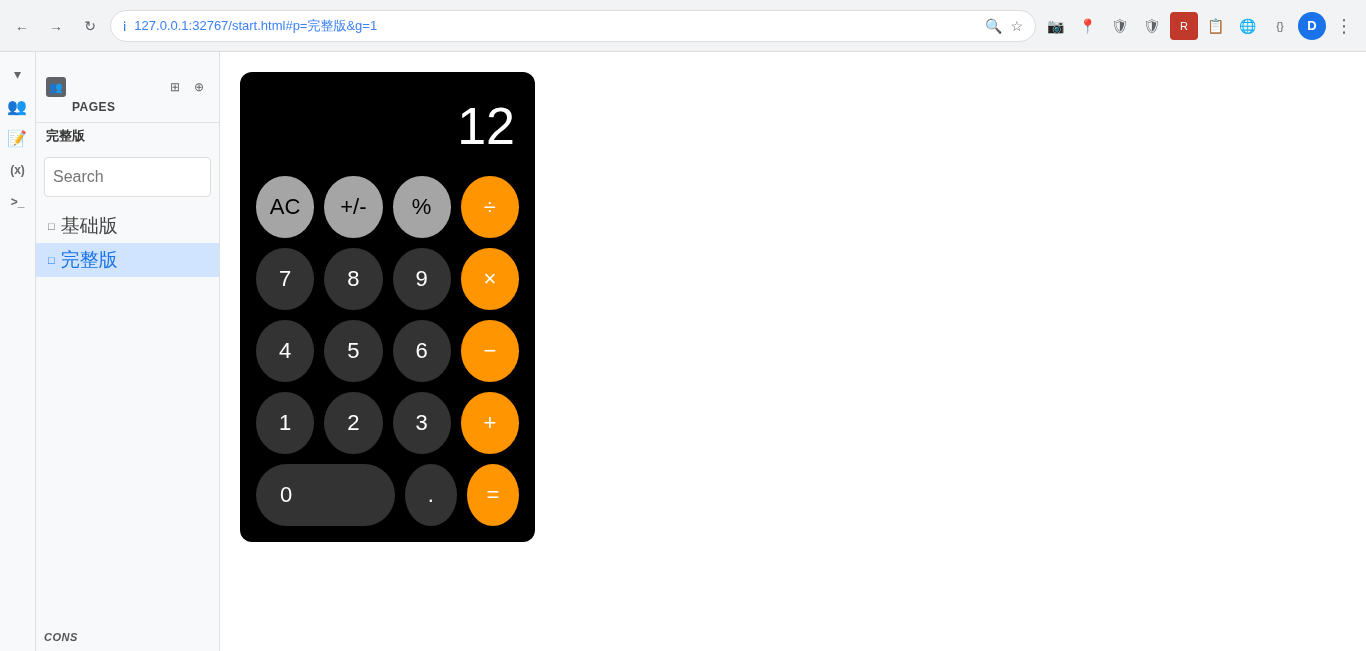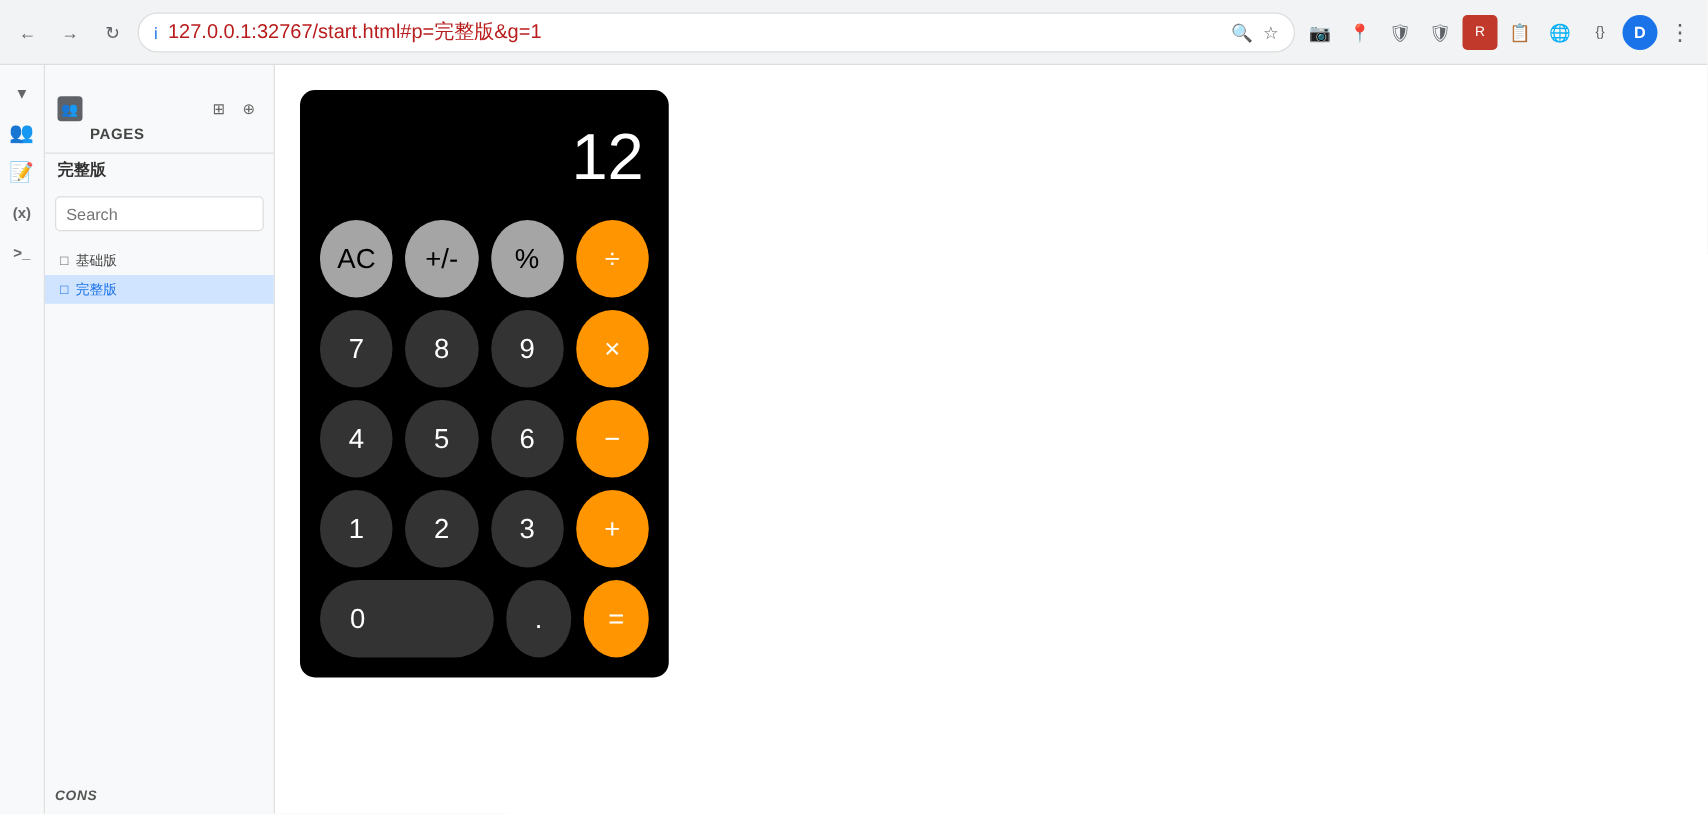--- a/index.html
+++ b/index.html
@@ -32,21 +32,21 @@
       border-radius: 16px;
       background: white;
       border: 1px solid #ddd;
       display: flex;
       align-items: center;
       padding: 0 12px;
       gap: 8px;
       font-size: 13px;
       color: #202124;
     }
-    .address-text { flex: 1; font-size: 16px; color: #b91c1c; }
+    .address-text { flex: 1; font-size: 13px; color: #3b82f6; }
     .browser-actions { display: flex; align-items: center; gap: 4px; }
     .browser-icon {
       width: 28px; height: 28px;
       border-radius: 50%;
       display: flex; align-items: center; justify-content: center;
       font-size: 14px;
       cursor: pointer;
       color: #5f6368;
     }
     .profile-btn {
@@ -112,44 +112,44 @@
       cursor: pointer;
       border-radius: 3px;
     }
 
     .search-box {
       margin: 8px;
       position: relative;
     }
     .search-input {
       width: 100%;
-      height: 28px;
+      height: 40px;
       border: 1px solid #ddd;
       border-radius: 4px;
       padding: 0 8px;
-      font-size: 13px;
+      font-size: 16px;
       background: white;
       color: #444;
       outline: none;
     }
 
     .page-list { padding: 4px 0; }
     .page-item {
       display: flex;
       align-items: center;
       padding: 4px 12px;
       gap: 6px;
       cursor: pointer;
       font-size: 13px;
       color: #444;
       border-radius: 0;
     }
     .page-item.active { background: #d0e4ff; color: #1a73e8; }
     .page-item-icon { font-size: 11px; color: #666; }
-    .page-item-label { font-size: 11px; }
+    .page-item-label { font-size: 19px; }
 
     
     .icon-strip {
       width: 36px;
       background: #f8f9fa;
       border-right: 1px solid #e0e0e0;
       display: flex;
       flex-direction: column;
       align-items: center;
       padding-top: 8px;

